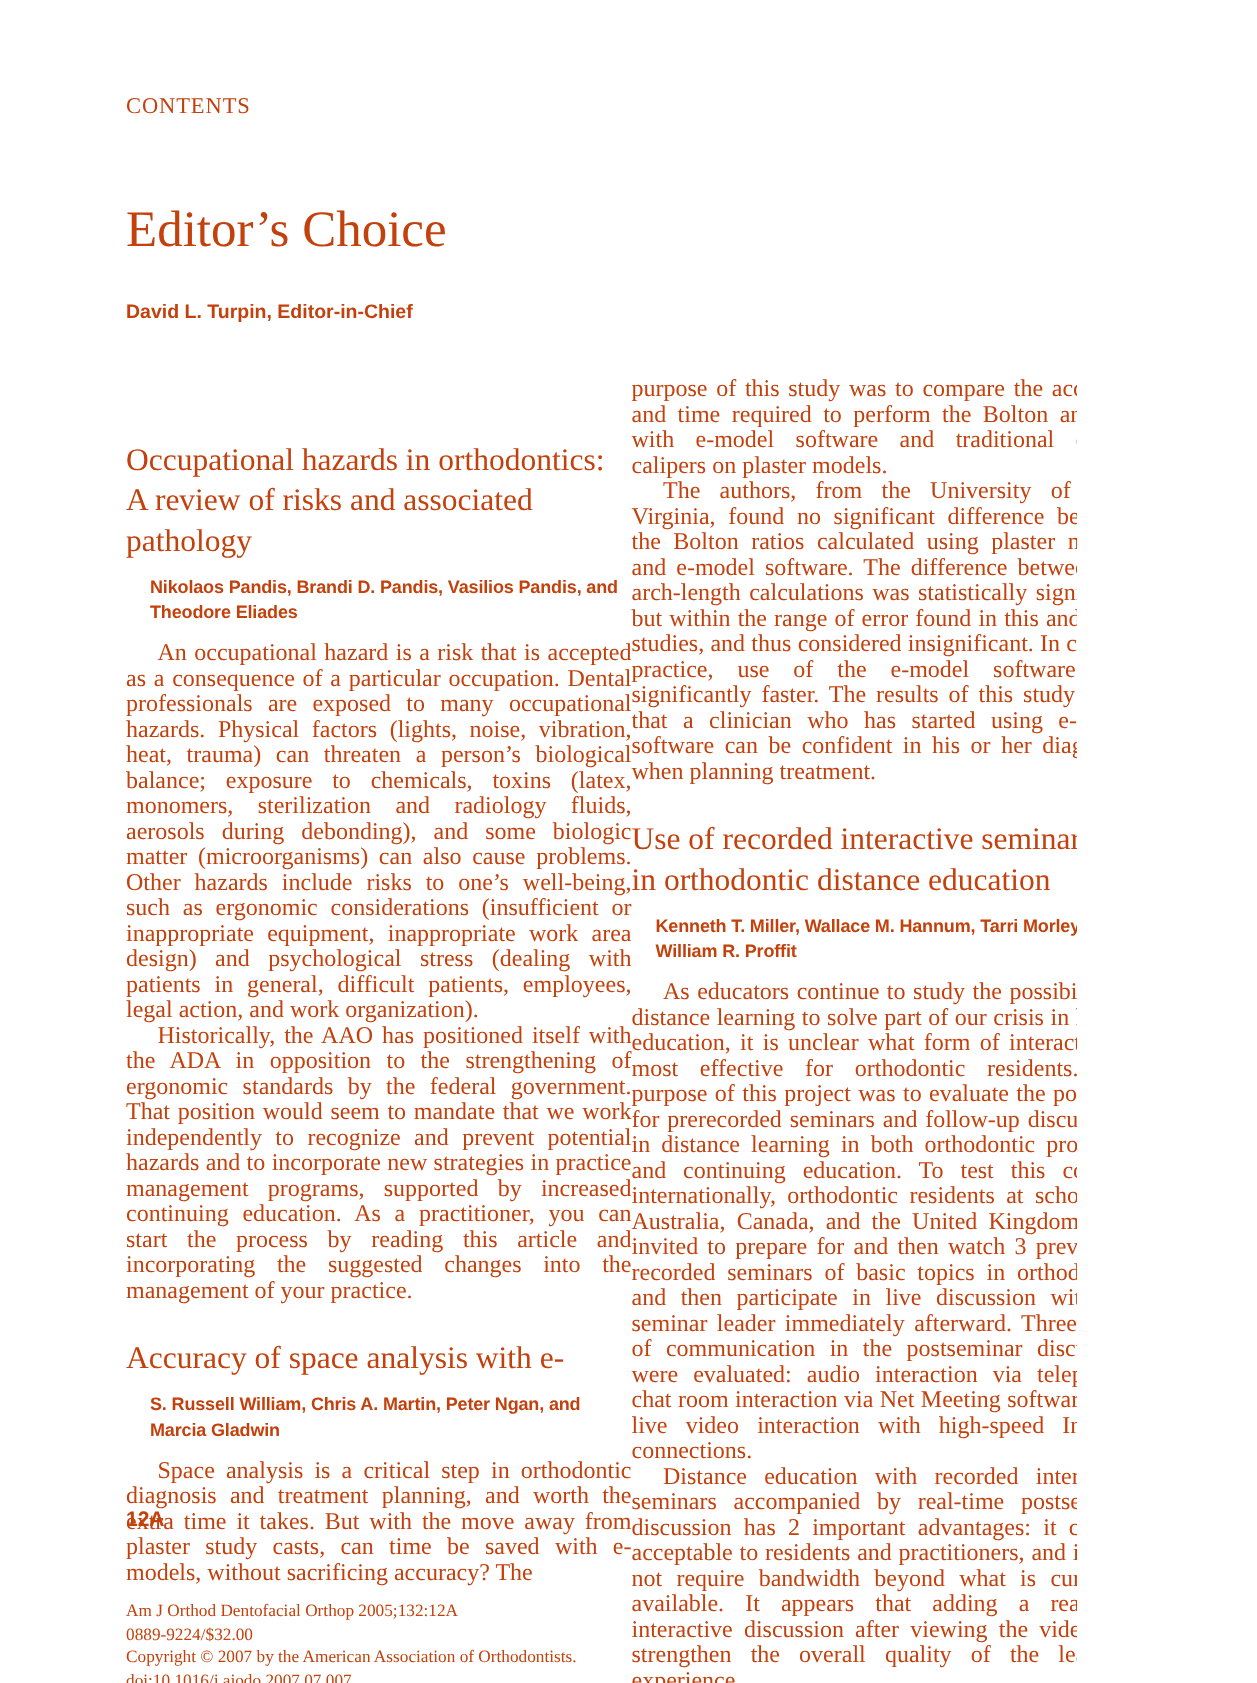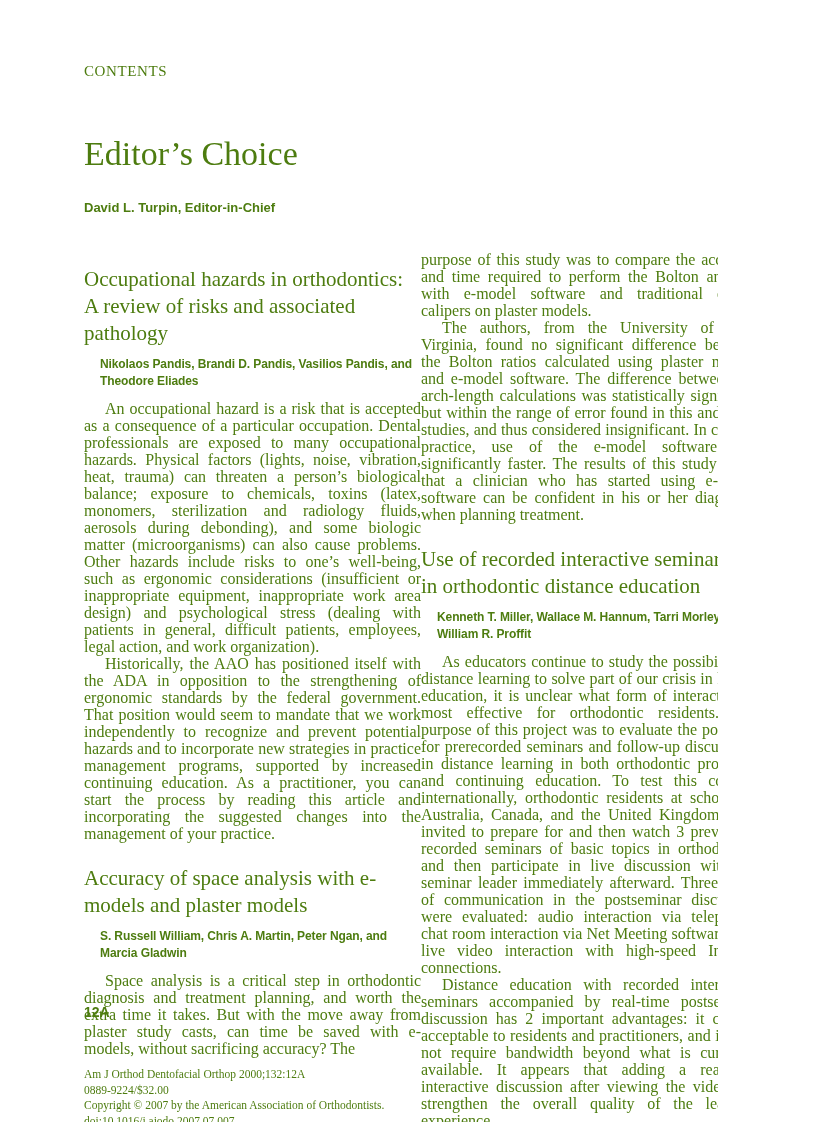--- a/index.html
+++ b/index.html
@@ -1,21 +1,21 @@
 <!DOCTYPE html>
 <html lang="en"><head>
 <meta charset="utf-8">
 <title>Editor's Choice</title>
 <style>
   html,body { margin:0; padding:0; background:#ffffff; }
   .page {
     position:relative;
     width:718px; height:1122px;
     background:#ffffff;
-    color:#4d7c0f;
+    color:#c2410c;
     box-sizing:border-box;
     padding:63px 64px 0 84px;
     overflow:hidden;
     font-family:"Liberation Serif", serif;
   }
   .contents-label {
     font-family:"Liberation Serif", serif;
     font-size:15px; line-height:17px;
     letter-spacing:0.6px;
   }
@@ -100,28 +100,27 @@
           <span class="tline">pathology</span>
         </h2>
         <div class="authors">Nikolaos Pandis, Brandi D. Pandis, Vasilios Pandis, and Theodore Eliades</div>
         <p class="body-p lead">An occupational hazard is a risk that is accepted as a consequence of a particular occupation. Dental professionals are exposed to many occupational hazards. Physical factors (lights, noise, vibration, heat, trauma) can threaten a person’s biological balance; exposure to chemicals, toxins (latex, monomers, sterilization and radiology fluids, aerosols during debonding), and some biologic matter (microorganisms) can also cause problems. Other hazards include risks to one’s well-being, such as ergonomic considerations (insufficient or inappropriate equipment, inappropriate work area design) and psychological stress (dealing with patients in general, difficult patients, employees, legal action, and work organization).</p>
         <p class="body-p">Historically, the AAO has positioned itself with the ADA in opposition to the strengthening of ergonomic standards by the federal government. That position would seem to mandate that we work independently to recognize and prevent potential hazards and to incorporate new strategies in practice management programs, supported by increased continuing education. As a practitioner, you can start the process by reading this article and incorporating the suggested changes into the management of your practice.</p>
       </section>
 
       <section class="section-gap">
         <h2 class="article-title">
           <span class="tline">Accuracy of space analysis with e-</span>
-          <span class="tline">models and plaster models</span>
         </h2>
         <div class="authors">S. Russell William, Chris A. Martin, Peter Ngan, and Marcia Gladwin</div>
         <p class="body-p lead">Space analysis is a critical step in orthodontic diagnosis and treatment planning, and worth the extra time it takes. But with the move away from plaster study casts, can time be saved with e-models, without sacrificing accuracy? The</p>
       </section>
 
       <div class="footnote">
-        <div>Am J Orthod Dentofacial Orthop 2000;132:12A</div>
+        <div>Am J Orthod Dentofacial Orthop 2005;132:12A</div>
         <div>0889-9224/$32.00</div>
         <div>Copyright © 2007 by the American Association of Orthodontists.</div>
         <div>doi:10.1016/j.ajodo.2007.07.007</div>
       </div>
 
     </div>
 
     <div class="col">
 
       <p class="body-p no-indent">purpose of this study was to compare the accuracy and time required to perform the Bolton analysis with e-model software and traditional digital calipers on plaster models.</p>

